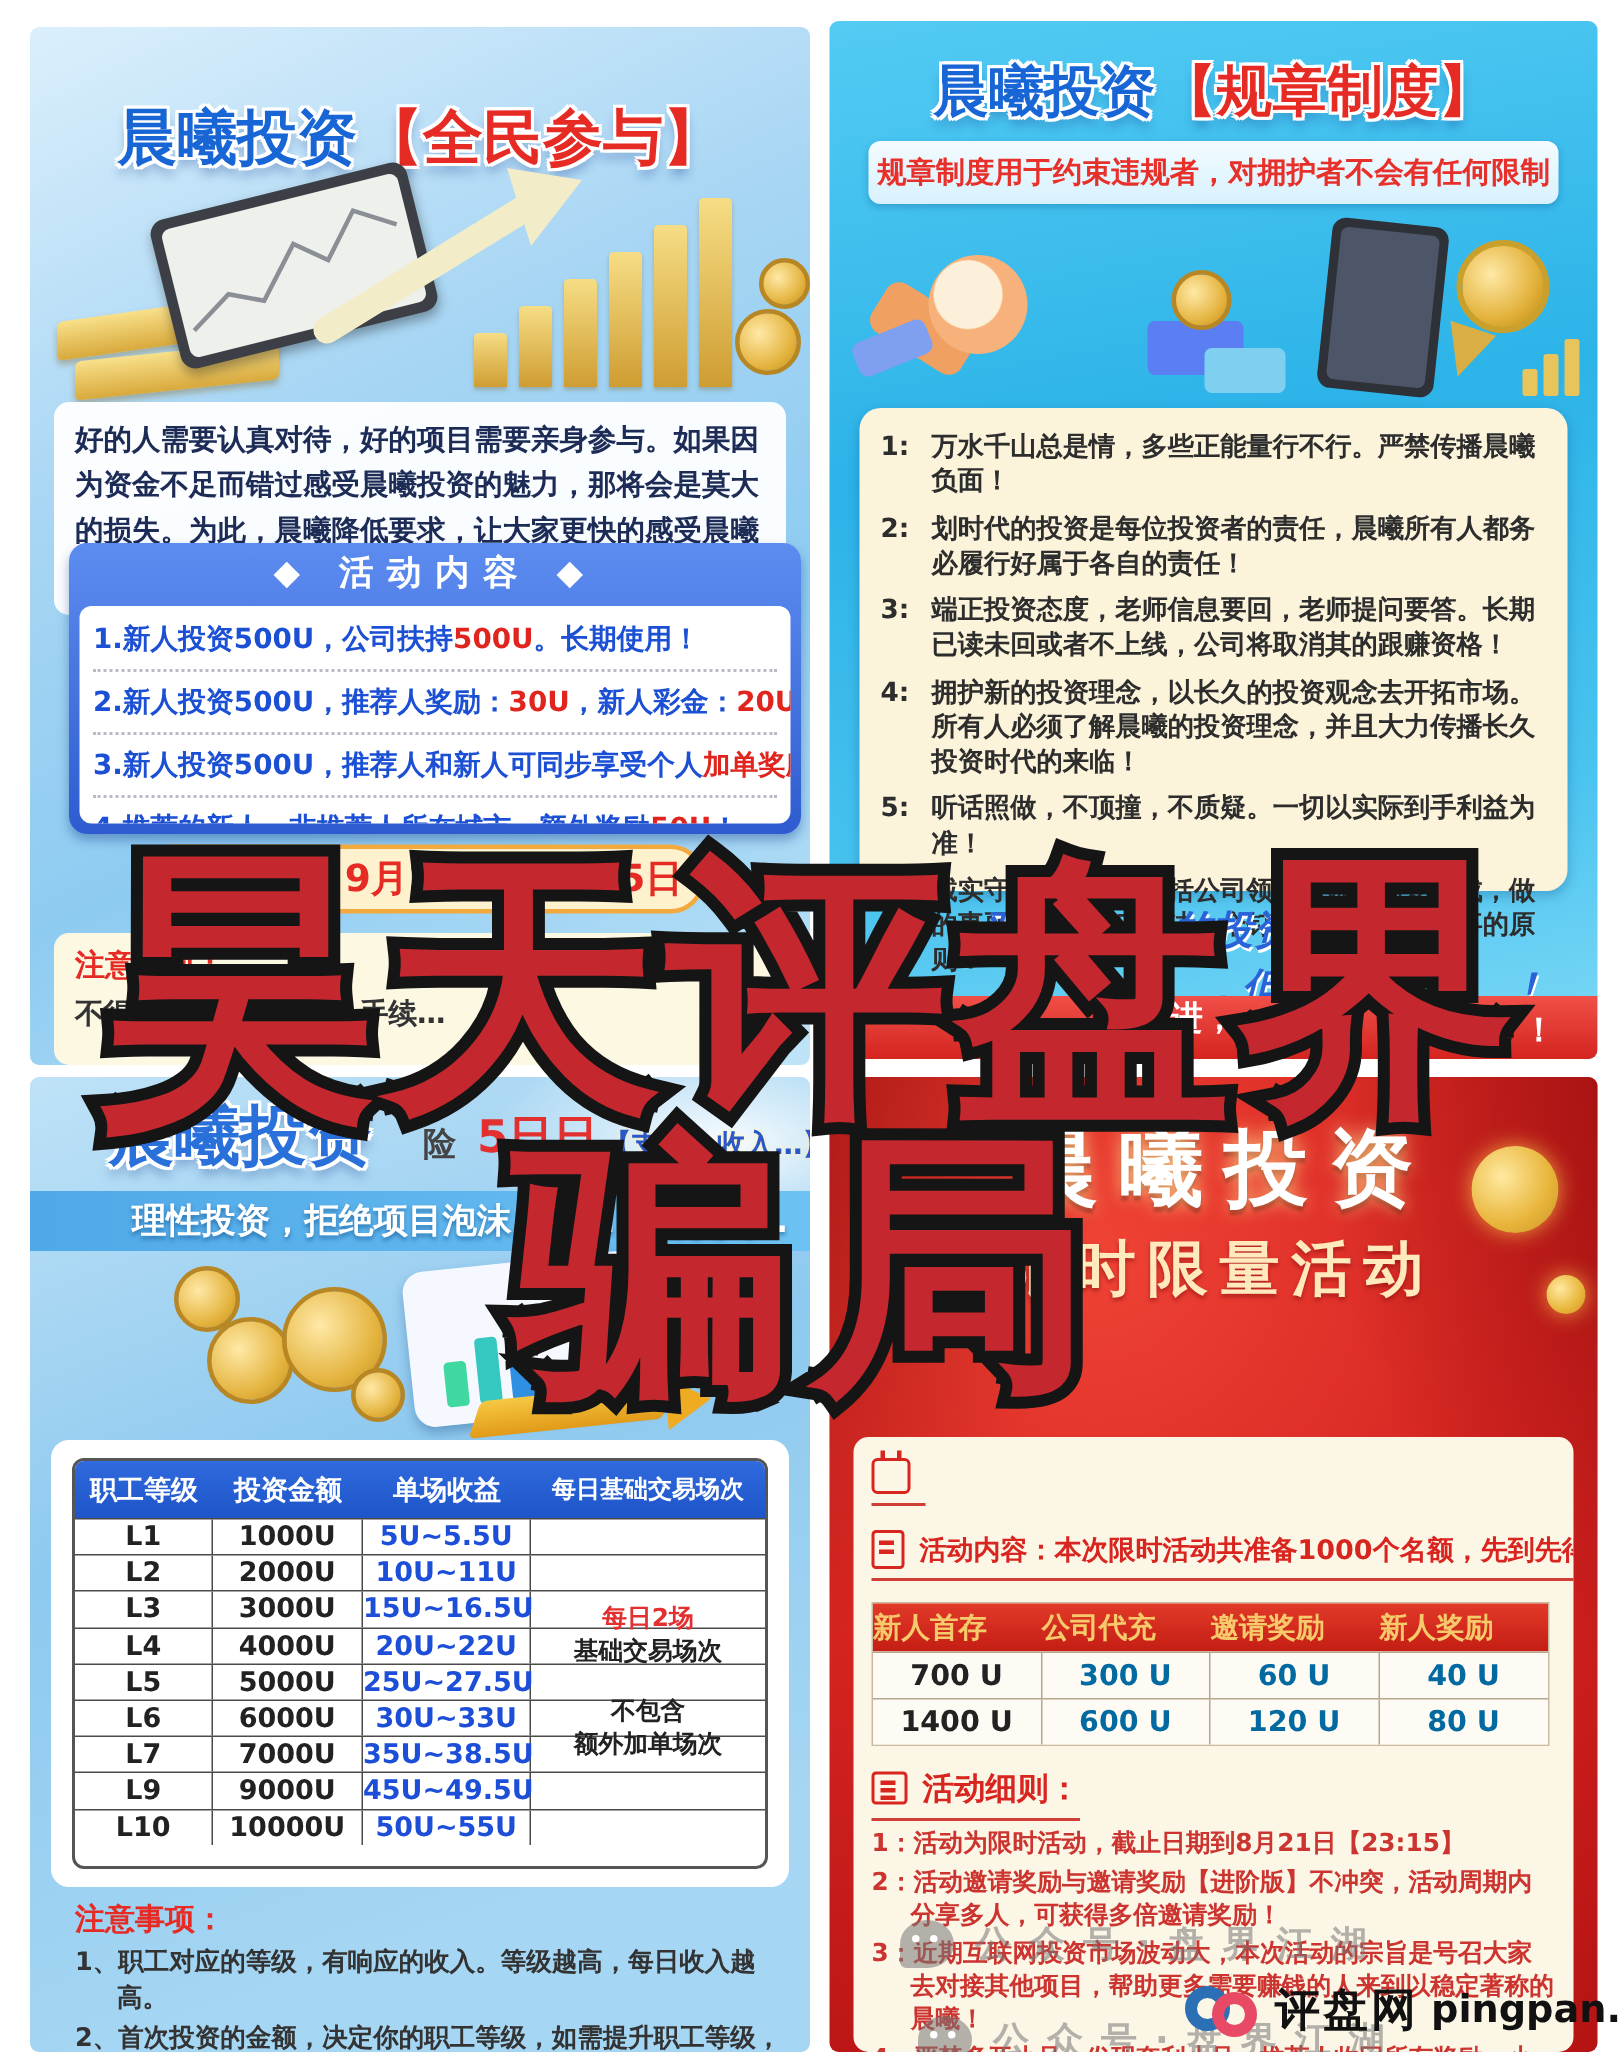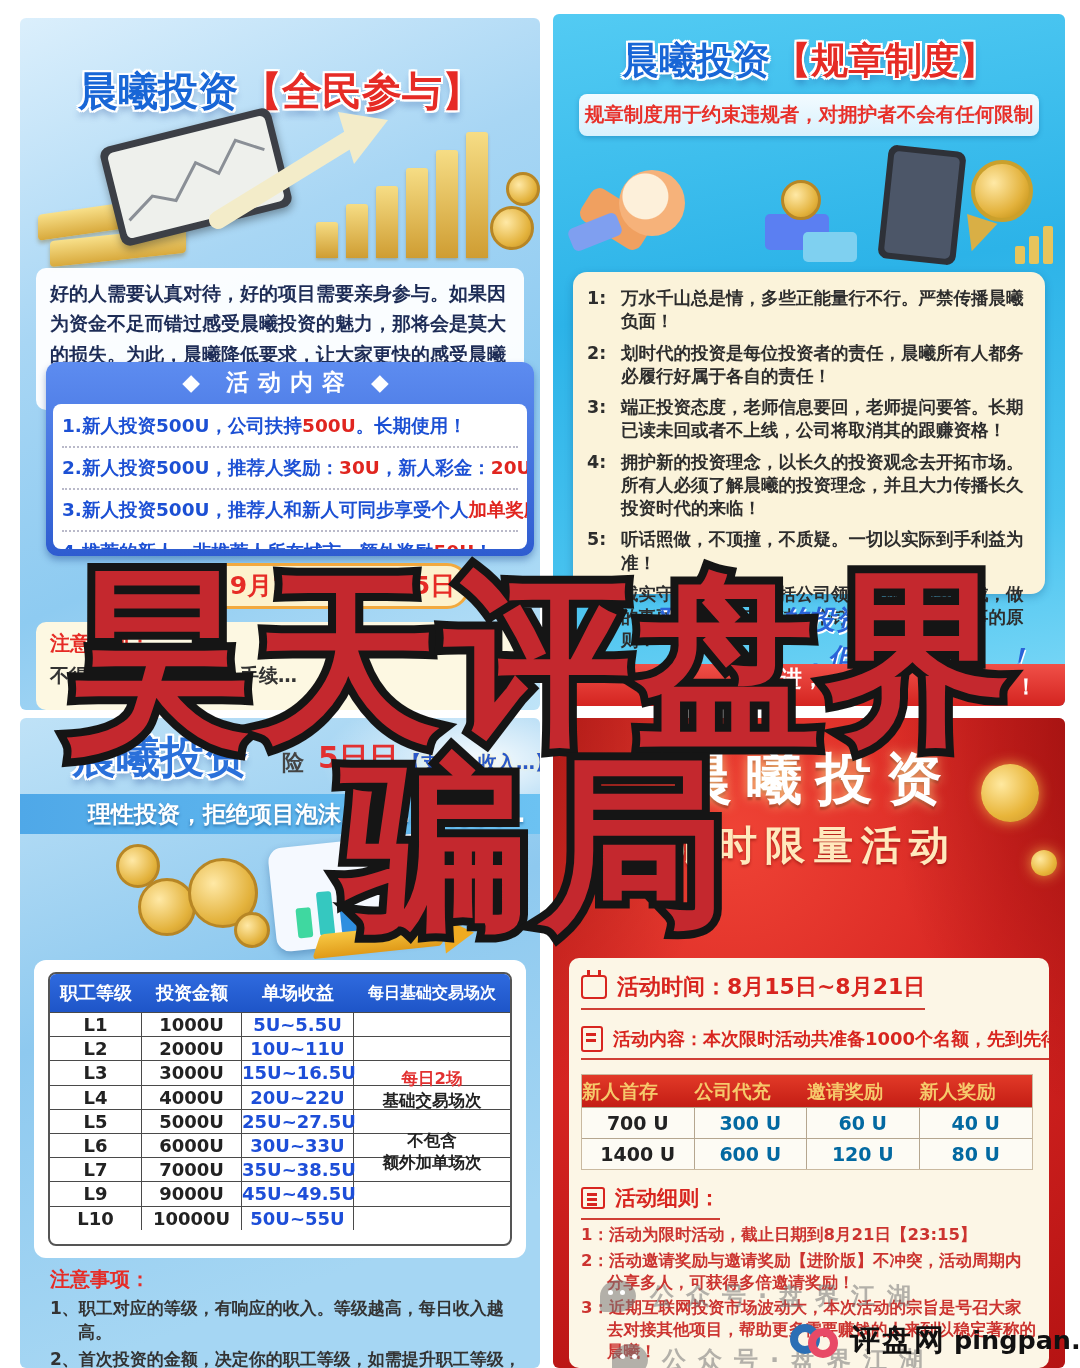--- a/index.html
+++ b/index.html
@@ -409,21 +409,20 @@
   <section class="poster p4">
     <div class="p4-drape dl"></div>
     <div class="p4-drape dr"></div>
     <div class="p4-coin" style="right:26px;top:46px;width:58px;height:58px;"></div>
     <div class="p4-coin" style="right:8px;top:132px;width:26px;height:26px;"></div>
     <div class="p4-title">晨曦投资</div>
     <div class="p4-sub">限时限量活动</div>
     <div class="p4-panel">
       <div class="p4-row">
         <span class="ic cal-icon"></span>
-        <span class="p4-label lbl-time">活动时间：8月15日~8月21日</span>
       </div>
       <br>
       <div class="p4-row" style="margin-top:16px;">
         <span class="ic doc-icon"></span>
         <span class="p4-label lbl-content">活动内容：本次限时活动共准备1000个名额，先到先得！</span>
       </div>
       <div class="p4-table">
         <div class="p4-thead">
           <span class="p4-th">新人首存</span>
           <span class="p4-th">公司代充</span>

